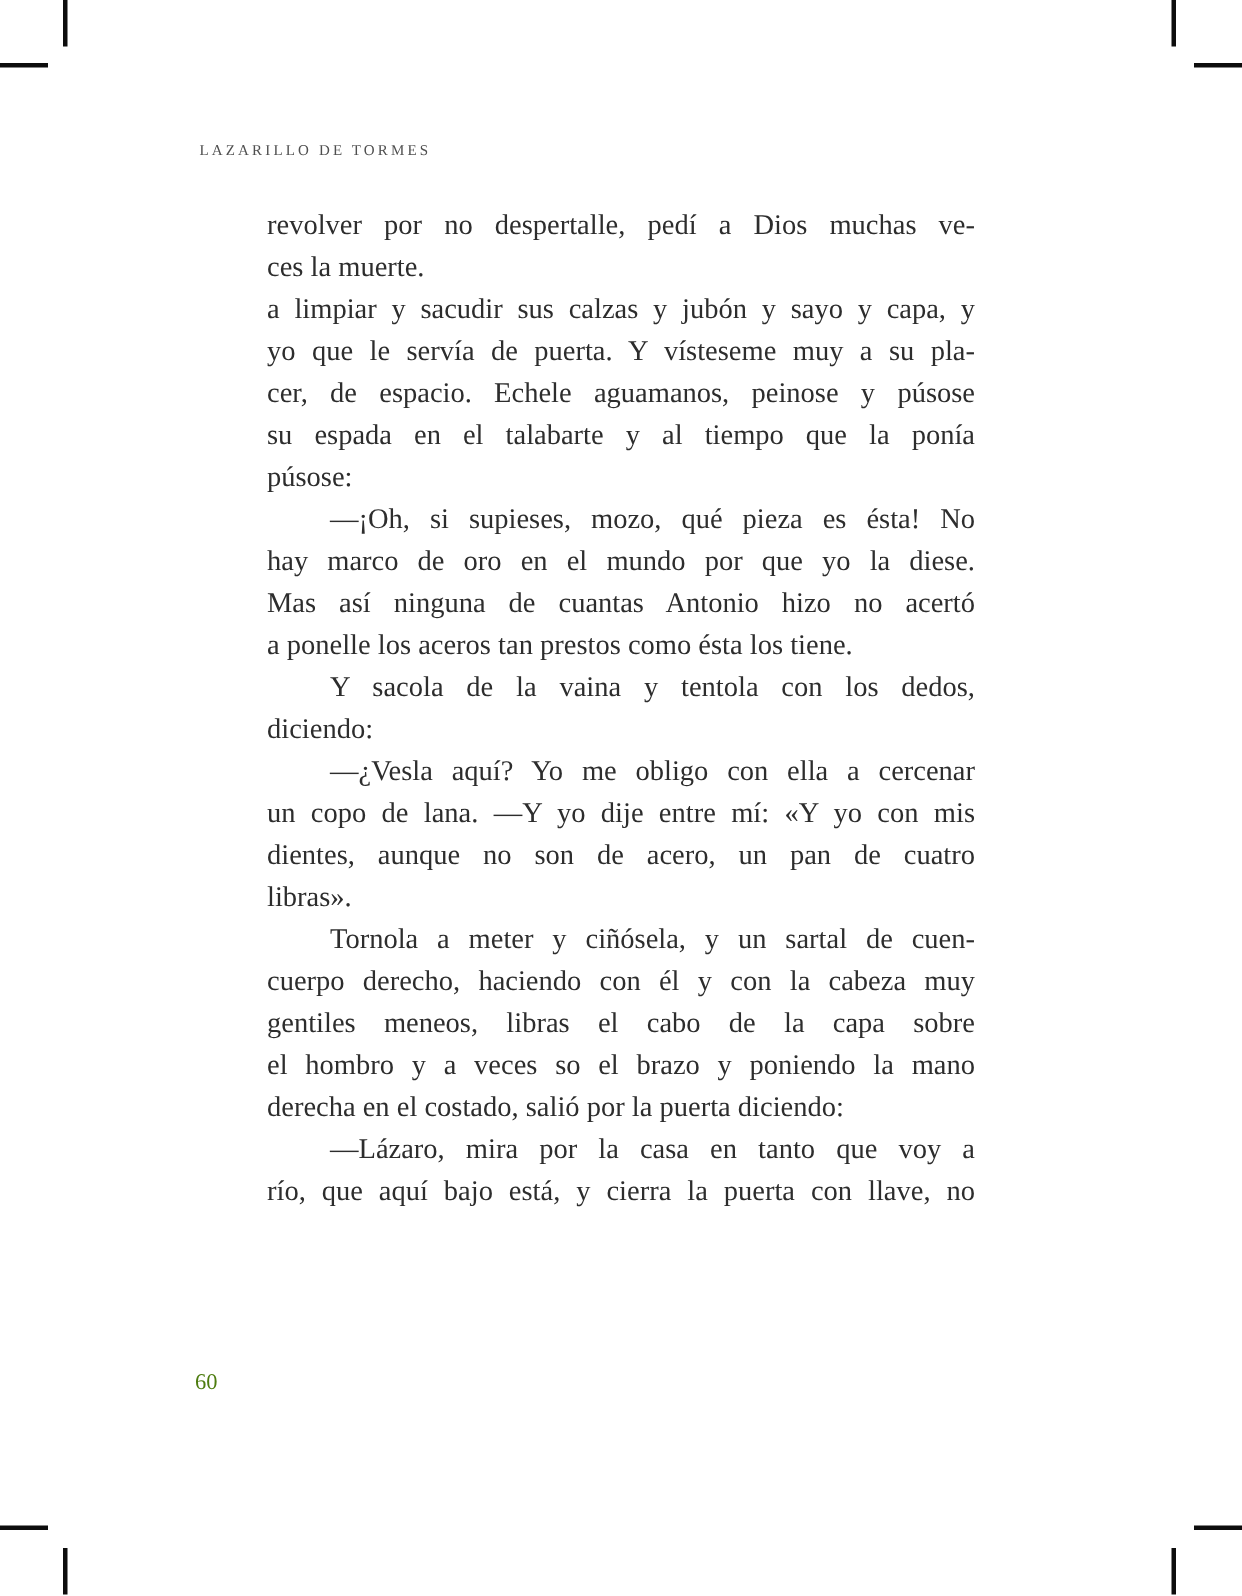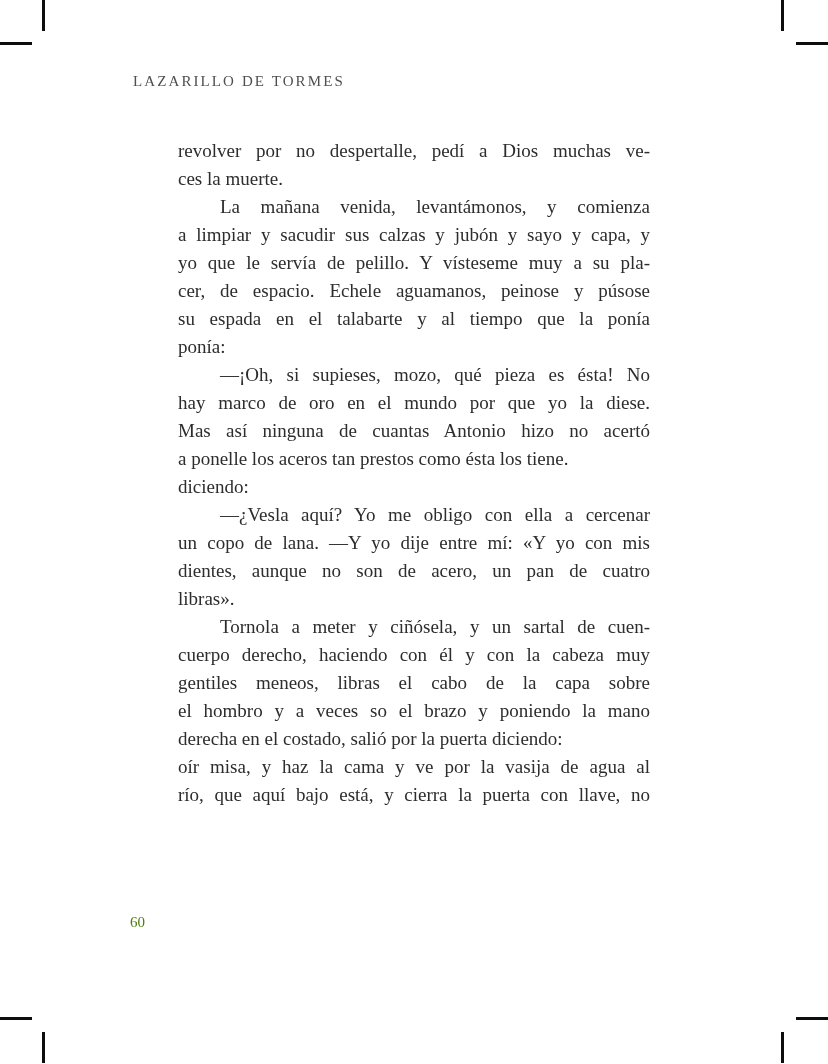--- a/index.html
+++ b/index.html
@@ -27,22 +27,22 @@
   .tr-v { left: 781px; top: 0; }
   .tr-h { left: 796px; top: 42px; }
   .bl-h { left: 0; top: 1017px; }
   .bl-v { left: 42px; top: 1032px; height: 32px; }
   .br-h { left: 796px; top: 1017px; }
   .br-v { left: 781px; top: 1032px; height: 32px; }
   
   .running-header {
     position: absolute;
     left: 133px;
-    top: 73px;
-    font-size: 15px;
+    top: 95px;
+    font-size: 10px;
     letter-spacing: 2.1px;
     color: #4f4f4f;
     text-transform: uppercase;
     white-space: nowrap;
   }
   
   .body-text {
     position: absolute;
     left: 178px;
     top: 137px;
@@ -86,39 +86,39 @@
   <div class="crop h bl-h"></div>
   <div class="crop v bl-v"></div>
   <div class="crop h br-h"></div>
   <div class="crop v br-v"></div>
 
   <div class="running-header">LAZARILLO DE TORMES</div>
 
   <div class="body-text">
     <div class="ln">revolver por no despertalle, pedí a Dios muchas ve-</div>
     <div class="ln nj">ces la muerte.</div>
-    <div class="ln ind">La mañana venida, levantámonos, y comienza</div>
     <div class="ln">a limpiar y sacudir sus calzas y jubón y sayo y capa, y</div>
-    <div class="ln">yo que le servía de pelillo. Y vísteseme muy a su pla-</div>
+    <div class="ln">yo que le servía de puerta. Y vísteseme muy a su pla-</div>
     <div class="ln">cer, de espacio. Echele aguamanos, peinose y púsose</div>
     <div class="ln">su espada en el talabarte y al tiempo que la ponía</div>
-    <div class="ln nj">ponía:</div>
+    <div class="ln nj">púsose:</div>
     <div class="ln ind">—¡Oh, si supieses, mozo, qué pieza es ésta! No</div>
     <div class="ln">hay marco de oro en el mundo por que yo la diese.</div>
     <div class="ln">Mas así ninguna de cuantas Antonio hizo no acertó</div>
     <div class="ln nj">a ponelle los aceros tan prestos como ésta los tiene.</div>
+    <div class="ln ind">Y sacola de la vaina y tentola con los dedos,</div>
     <div class="ln nj">diciendo:</div>
     <div class="ln ind">—¿Vesla aquí? Yo me obligo con ella a cercenar</div>
     <div class="ln">un copo de lana. —Y yo dije entre mí: «Y yo con mis</div>
     <div class="ln">dientes, aunque no son de acero, un pan de cuatro</div>
     <div class="ln nj">libras».</div>
     <div class="ln ind">Tornola a meter y ciñósela, y un sartal de cuen-</div>
     <div class="ln">cuerpo derecho, haciendo con él y con la cabeza muy</div>
     <div class="ln">gentiles meneos, libras el cabo de la capa sobre</div>
     <div class="ln">el hombro y a veces so el brazo y poniendo la mano</div>
     <div class="ln nj">derecha en el costado, salió por la puerta diciendo:</div>
-    <div class="ln">oír misa, y haz la cama y ve por la vasija de agua al</div>
+    <div class="ln ind">—Lázaro, mira por la casa en tanto que voy a</div>
     <div class="ln">río, que aquí bajo está, y cierra la puerta con llave, no</div>
   </div>
 
   <div class="page-number">60</div>
 
 </div>
 
 </body></html>

